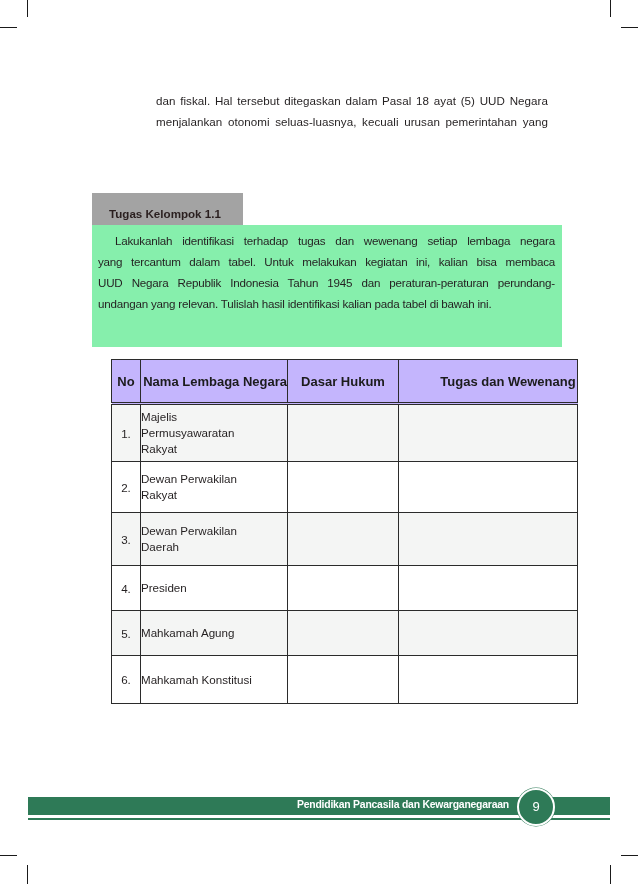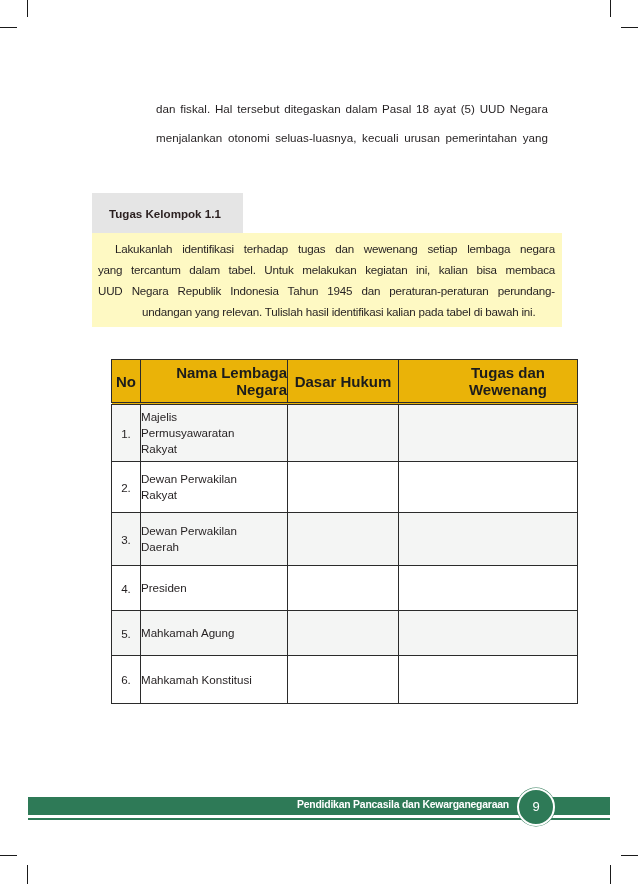--- a/index.html
+++ b/index.html
@@ -1,33 +1,33 @@
 <!DOCTYPE html>
 <html><head>
 <meta charset="utf-8">
 <style>
   html, body { margin: 0; padding: 0; background: #ffffff; }
   body { width: 638px; height: 884px; position: relative; overflow: hidden;
          font-family: "Liberation Sans", "DejaVu Sans", sans-serif; color: #231f20; }
   .crop { position: absolute; background: #1a1a1a; }
   .para { position: absolute; left: 156px; top: 90px; width: 392px;
           font-size: 11.6px; line-height: 21px; text-align: justify; letter-spacing: 0.05px; }
-  .para span { display: block; text-align: justify; text-align-last: justify; margin-top: 8px; }
+  .para span { display: block; text-align: justify; text-align-last: justify; }
   .para span.last { text-align-last: left; }
   .task-tab { position: absolute; left: 92px; top: 193px; width: 151px; height: 42px;
-              background: #e5e5e5; }
+              background: #a3a3a3; }
   .task-tab span { position: absolute; left: 17px; top: 14px; font-weight: bold; font-size: 11.6px; color: #2a1f1f; }
-  .task-body { position: absolute; left: 92px; top: 233px; width: 470px; height: 94px; background: #fef9c3; }
+  .task-body { position: absolute; left: 92px; top: 225px; width: 470px; height: 122px; background: #86efac; }
   .task-body .txt { position: absolute; left: 6px; top: 5px; width: 457px; font-size: 11.6px; line-height: 21px; letter-spacing: -0.2px; }
   .task-body .txt span { display: block; text-align: justify; text-align-last: justify; white-space: nowrap; }
   .task-body .txt span.first { text-indent: 17px; }
-  .task-body .txt span.last { text-align-last: left; margin-left: 44px; }
+  .task-body .txt span.last { text-align-last: left; }
   table.lembaga { position: absolute; left: 111px; top: 359px; border-collapse: collapse; font-size: 11.6px; }
   table.lembaga td, table.lembaga th { border: 1.5px solid #2b2b2b; padding: 0; }
-  table.lembaga th { background: #eab308; height: 42px; font-weight: bold; color: #1c1c1c; font-size: 15px; }
+  table.lembaga th { background: #c4b5fd; height: 42px; font-weight: bold; color: #1c1c1c; font-size: 13px; }
   table.lembaga thead tr { border-bottom: 3.5px double #2b2b2b; }
   table.lembaga thead th { border-bottom: 3px double #2b2b2b; }
   table.lembaga td.no { width: 28px; text-align: center; }
   table.lembaga td.name { width: 139px; line-height: 16px; }
   table.lembaga td.dasar { width: 110px; }
   table.lembaga td.tugas { width: 138px; }
   table.lembaga tr.alt td { background: #f4f5f4; }
   .footer-bar { position: absolute; left: 28px; top: 797px; width: 582px; height: 18px; background: #2e7a57; }
   .footer-line { position: absolute; left: 28px; top: 818px; width: 582px; height: 2px; background: #2e7a57; }
   .footer-title { position: absolute; right: 129px; top: 799px; font-size: 10.4px; font-weight: bold; color: #ffffff; letter-spacing: -0.2px; }

